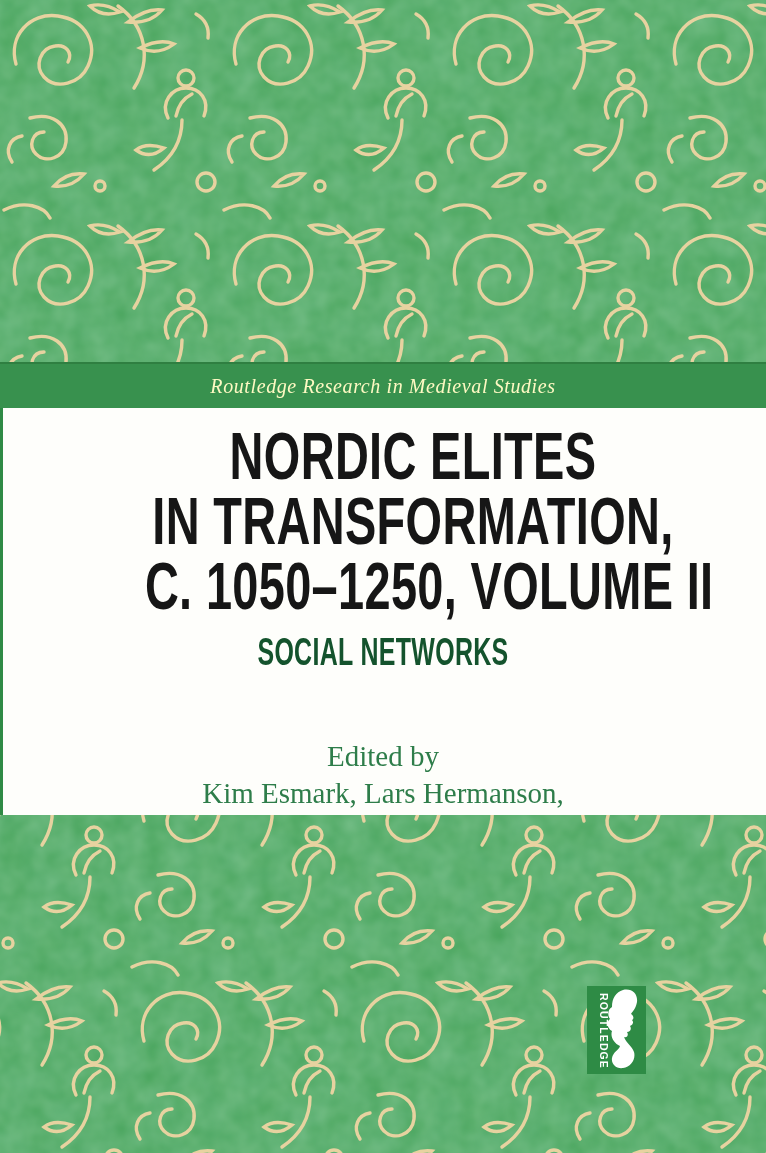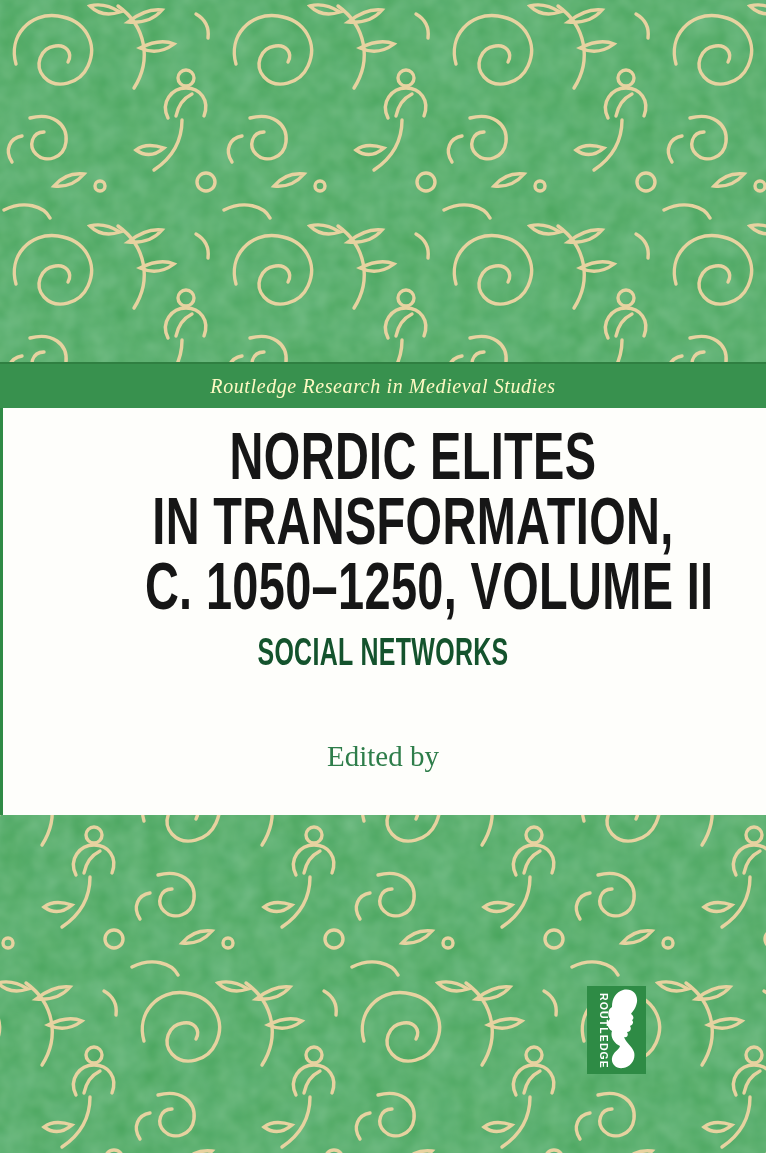--- a/index.html
+++ b/index.html
@@ -96,20 +96,21 @@
     <div class="tline">IN TRANSFORMATION,</div>
     <div class="tline">C. 1050–1250, VOLUME II</div>
   </div>
 
   <div class="subtitle-wrap">
     <div class="sline">SOCIAL NETWORKS</div>
   </div>
 
   <div class="editors">
     <div>Edited by</div>
+    <div>Kim Esmark, Lars Hermanson,</div>
   </div>
 
   <svg class="pat pat-bottom" width="766" height="338">
     <rect width="766" height="338" fill="#41a054"></rect>
     <rect width="766" height="338" filter="url(#mottleD)"></rect>
     <rect width="766" height="338" filter="url(#mottleL)"></rect>
     <g transform="translate(-92,-58)">
       <rect width="950" height="460" fill="url(#vines)"></rect>
     </g>
   </svg>

